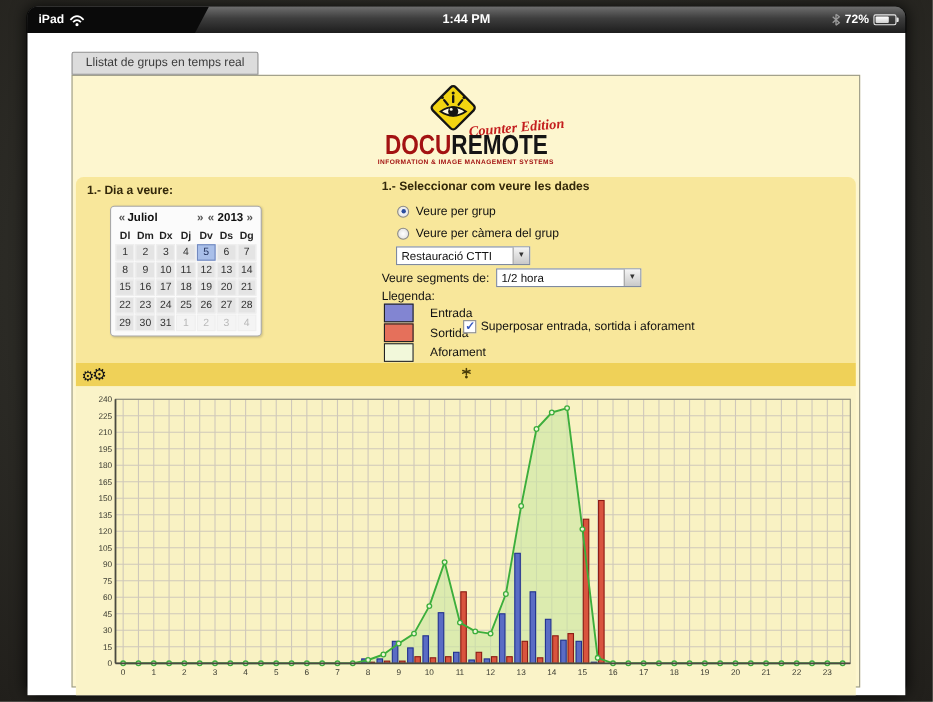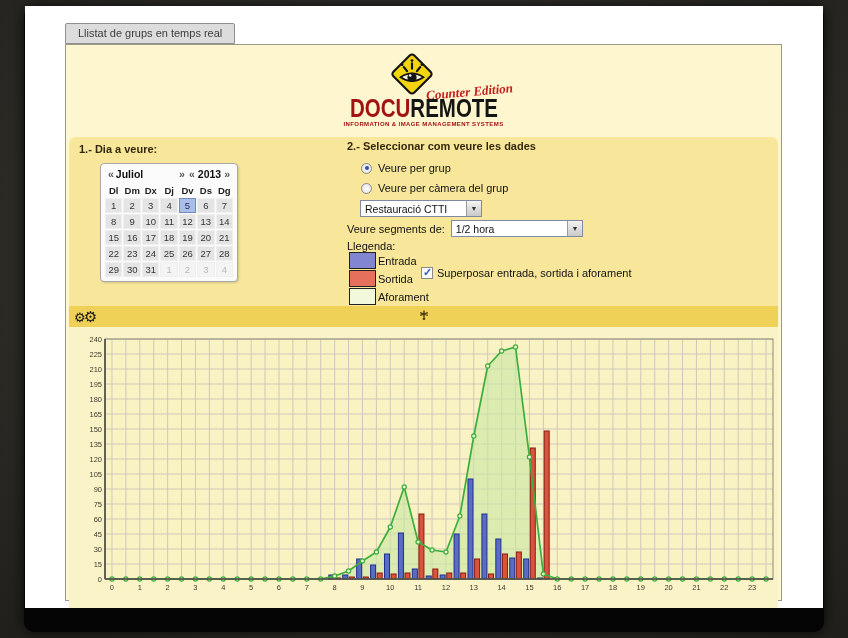--- a/index.html
+++ b/index.html
@@ -71,36 +71,57 @@
   .radio{ width:11px; height:11px; border-radius:50%; border:1px solid #8a8a8a; background:radial-gradient(#fff,#dcdcdc); position:relative;}
   .radio.on:after{ content:""; position:absolute; left:2.5px; top:2.5px; width:4px; height:4px; border-radius:50%; background:#2c4e9e;}
   .select{ display:flex; align-items:stretch; border:1px solid #7f8aa0; background:#fff; height:17px; cursor:pointer;}
   .select .sel-text{ flex:1; font-size:10.5px; padding:2px 4px 0; white-space:nowrap; overflow:hidden;}
   .select .sel-arrow{ width:15px; background:linear-gradient(#f4f4f4,#c9c9c9); border-left:1px solid #9a9a9a; font-size:7px; color:#333; display:flex; align-items:center; justify-content:center;}
   .seg-row{ position:absolute; top:80px; left:0; display:flex; align-items:center; gap:6px;}
   .legend-title{ position:absolute; top:100px; left:0;}
   .legend{ position:absolute; top:112px; left:2px;}
   .legend-row{ display:flex; align-items:center; height:18px;}
   .swatch{ width:27px; height:17px; border:1px solid #222; margin-top:-1px;}
-  .legend-label{ padding-left:2px; font-size:11px;}
+  .legend-label{ padding-left:15px; font-size:11px;}
   .overlay-row{ position:absolute; top:127px; left:74px; display:flex; align-items:center; gap:4px; cursor:pointer;}
   .checkbox{ width:12px; height:12px; border:1px solid #8a8a8a; background:#fff; position:relative;}
   .checkbox.on:after{ content:"✓"; position:absolute; left:1px; top:-2px; font-size:11px; font-weight:bold; color:#3759c0;}
   
   .toolbar{ margin:0 3px; height:21px; background:#efd158; display:flex; align-items:center; position:relative;}
   .gears{ display:flex; align-items:flex-end; padding-left:5px; color:#141414; cursor:pointer;}
   .gear1{ font-size:13px; line-height:13px;} .gear2{ font-size:15px; line-height:14px; margin-left:-2px;}
   .collapse-ic{ position:absolute; left:50%; top:4px; transform:translateX(-50%); cursor:pointer;}
   
   .chart-wrap{ margin:0 3px; background:#faf3c8; height:283px; padding:6px 0 0 10px;}
 </style>
 </head>
 <body>
 
 <div class="device-frame">
+  <div class="status-bar">
+    <div class="sb-left-wedge"></div>
+    <div class="sb-left">
+      <span>iPad</span>
+      <svg width="14" height="11" viewBox="0 0 14 11">
+        <path d="M1,5 Q7,-1.5 13,5" fill="none" stroke="#fff" stroke-width="1.6"></path>
+        <path d="M3.4,7.2 Q7,3.4 10.6,7.2" fill="none" stroke="#fff" stroke-width="1.6"></path>
+        <circle cx="7" cy="9.4" r="1.4" fill="#fff"></circle>
+      </svg>
+    </div>
+    <div class="sb-center">1:44 PM</div>
+    <div class="sb-right">
+      <svg width="8" height="12" viewBox="0 0 8 12">
+        <path d="M4,1 L4,11 M4,1 L7,3.3 L1,8.7 M4,11 L7,8.7 L1,3.3" fill="none" stroke="#9a9a9a" stroke-width="1.2"></path>
+      </svg>
+      <span>72%</span>
+      <div class="battery">
+          <div class="level" style="width:70%"></div>
+        </div>
+    </div>
+  </div>
 
   <div class="screen">
     <div class="page">
       <div class="tabs">
         <div class="tab">Llistat de grups en temps real</div>
       </div>
 
       <div class="panel">
 
         <div class="logo">
@@ -187,21 +208,21 @@
                     <td class="outside">1</td>
                     <td class="outside">2</td>
                     <td class="outside">3</td>
                     <td class="outside">4</td>
                   </tr>
                 </tbody>
             </table>
           </div>
 
           <div class="right-col">
-            <div class="sec-title" style="position:absolute;top:0;left:0;">2.- Seleccionar com veure les dades</div>
+            <div class="sec-title" style="position:absolute;top:0;left:0;">1.- Seleccionar com veure les dades</div>
 
             <div class="radio-row" style="top:22px;left:14px;">
               <span class="radio on" id="radio-0"></span>
               <span>Veure per grup</span>
             </div>
             <div class="radio-row" style="top:42px;left:14px;">
               <span class="radio" id="radio-1"></span>
               <span>Veure per càmera del grup</span>
             </div>
 

